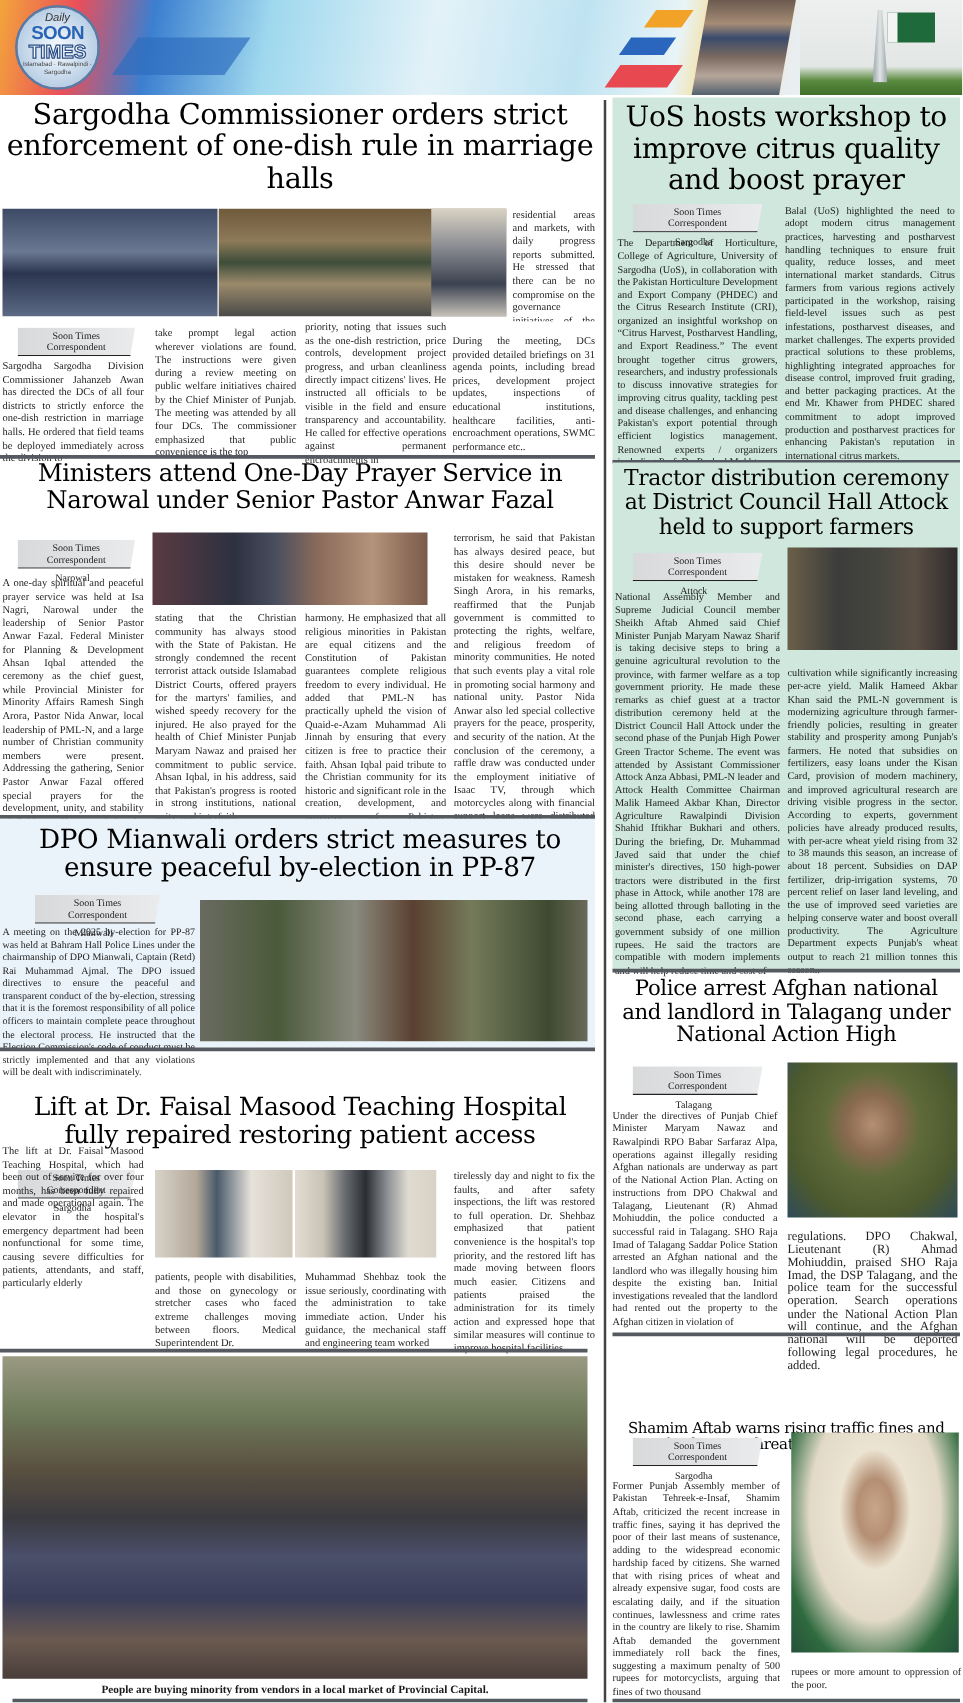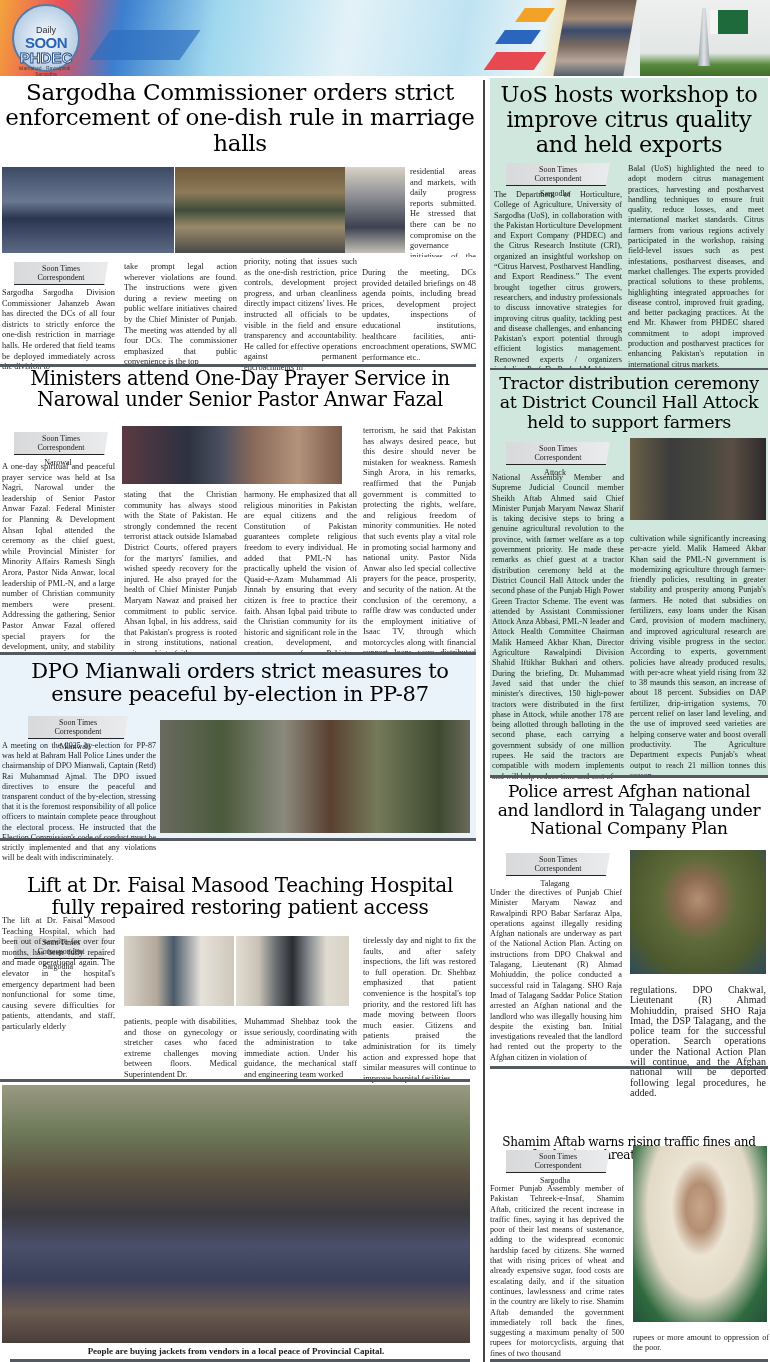--- a/index.html
+++ b/index.html
@@ -7,21 +7,21 @@
   body{position:relative;font-family:"Liberation Serif","DejaVu Serif",serif;color:#1a1a1a}
   .abs{position:absolute}
   
   .mast{left:0;top:0;width:770px;height:76px;overflow:hidden;
     background:linear-gradient(100deg,#f3a53b 0%,#ea4f5a 8%,#3b7fd0 16%,#9fd8ee 28%,#e3f2f8 45%,#bfe3f2 60%,#e8f4f7 70%,#fbd67a 75%,#e9eef1 82%,#f4f6f6 100%)}
   .mast .shape1{left:100px;top:30px;width:90px;height:30px;background:#2e6dbf;transform:skewX(-35deg);opacity:.7}
   .mast .shape2{left:520px;top:8px;width:30px;height:14px;background:#f2a227;transform:skewX(-35deg)}
   .mast .shape3{left:500px;top:30px;width:36px;height:14px;background:#2a66bd;transform:skewX(-35deg)}
   .mast .shape4{left:490px;top:52px;width:50px;height:18px;background:#e84950;transform:skewX(-35deg)}
   .logo{left:12px;top:4px;width:68px;height:68px;border-radius:50%;background:radial-gradient(circle,#f7fbff 0%,#b9cfe5 70%,#7b97b8 100%);border:2px solid #5a7aa3;text-align:center;font-family:"Liberation Sans",sans-serif}
-  .logo .d{font-size:9px;color:#333;margin-top:20px;line-height:9px}
+  .logo .d{font-size:9px;font-style:italic;color:#333;margin-top:4px;line-height:9px}
   .logo .s{font-size:15px;font-weight:bold;color:#2a64b5;line-height:15px;letter-spacing:-.5px}
   .logo .t{font-size:15px;font-weight:bold;color:#fff;line-height:15px;-webkit-text-stroke:1px #2a4f86}
   .logo .tag{font-size:5px;color:#444}
   .mast-title{left:182px;top:12px;font-family:"DejaVu Sans",sans-serif;font-weight:bold;font-size:40px;color:#1f2a36;letter-spacing:1px;line-height:50px}
   .mast-title .big{font-size:52px}
   .mast-photos{left:560px;top:0;width:70px;height:76px;background:linear-gradient(180deg,#6b5a4e 0%,#a58c76 25%,#3a4b6c 40%,#7b6a60 60%,#b6a69a 80%,#53606e 100%);transform:skewX(-10deg)}
   .mast-monument{left:640px;top:0;width:130px;height:76px;background:linear-gradient(180deg,#eef0ef 0%,#e2e6e4 70%,#5a8a3f 85%,#3f6f2a 100%)}
   .mast-monument .tower{left:58px;top:8px;width:12px;height:58px;background:linear-gradient(90deg,#9aa3a8,#dfe3e4,#9aa3a8);clip-path:polygon(35% 0,65% 0,100% 100%,0 100%)}
   .mast-monument .flag{left:70px;top:10px;width:38px;height:24px;background:#1f6a3a;border-left:8px solid #f4f4f4}
   
@@ -41,21 +41,21 @@
 <body>
 
 <div class="abs mast">
   <div class="abs shape1"></div>
   <div class="abs shape2"></div>
   <div class="abs shape3"></div>
   <div class="abs shape4"></div>
   <div class="abs logo">
     <div class="d">Daily</div>
     <div class="s">SOON</div>
-    <div class="t">PHDEC</div>
+    <div class="t">TIMES</div>
     <div class="tag">Islamabad · Rawalpindi · Sargodha</div>
   </div>
   <div class="abs mast-photos"></div>
   <div class="abs mast-monument">
     <div class="abs tower"></div>
     <div class="abs flag"></div>
   </div>
 </div>
 
 <div class="abs vline" style="left:483px;top:80px;width:2px;height:1282px"></div>
@@ -65,25 +65,25 @@
 <div class="abs photo" style="left:175px;top:167px;width:230px;height:86px;background:linear-gradient(180deg,#6f5a3c 0%,#8d7a58 30%,#3e4d3a 50%,#9a8a6a 70%,#4a4a48 100%)"></div>
 <div class="abs photo" style="left:345px;top:167px;width:60px;height:86px;background:linear-gradient(180deg,#d9d3c4 0%,#8c8d93 35%,#3b4250 70%,#c6c1b8 100%)"></div>
 <div class="abs byline" style="left:2px;top:262px;width:112px;">
   <span class="corr">Soon Times Correspondent</span>
   <span class="place">Sargodha</span>
 </div>
 <div class="abs body" style="left:2px;top:288px;width:113px;">Sargodha Division Commissioner Jahanzeb Awan has directed the DCs of all four districts to strictly enforce the one-dish restriction in marriage halls. He ordered that field teams be deployed immediately across the division to</div>
 <div class="abs body" style="left:124px;top:262px;width:113px;">take prompt legal action wherever violations are found. The instructions were given during a review meeting on public welfare initiatives chaired by the Chief Minister of Punjab. The meeting was attended by all four DCs. The commissioner emphasized that public convenience is the top</div>
 <div class="abs body" style="left:244px;top:257px;width:113px;">priority, noting that issues such as the one-dish restriction, price controls, development project progress, and urban cleanliness directly impact citizens' lives. He instructed all officials to be visible in the field and ensure transparency and accountability. He called for effective operations against permanent encroachments in</div>
 <div class="abs body" style="left:410px;top:167px;width:66px;height:90px;overflow:hidden"><span>residential areas and markets, with daily progress reports submitted. He stressed that there can be no compromise on the governance initiatives of the Chief Minister. During the meeting, DCs provided detailed briefings on 31 agenda points, including bread prices, development project updates, inspections of educational institutions, healthcare facilities, anti-encroachment operations, SWMC performance etc..</span></div>
-<div class="abs body" style="left:362px;top:268px;width:114px;font-size:8.4px">During the meeting, DCs provided detailed briefings on 48 agenda points, including bread prices, development project updates, inspections of educational institutions, healthcare facilities, anti-encroachment operations, SWMC performance etc..</div>
+<div class="abs body" style="left:362px;top:268px;width:114px;font-size:8.4px">During the meeting, DCs provided detailed briefings on 31 agenda points, including bread prices, development project updates, inspections of educational institutions, healthcare facilities, anti-encroachment operations, SWMC performance etc..</div>
 <div class="abs rule" style="left:0;top:364px;width:476px"></div>
 
 <div class="abs green" style="left:490px;top:78px;width:278px;height:292px"></div>
-<div class="abs headline" style="left:492px;top:82px;width:274px;font-size:22.5px;">UoS hosts workshop to improve citrus quality and held exports</div>
+<div class="abs headline" style="left:492px;top:82px;width:274px;font-size:22.5px;">UoS hosts workshop to improve citrus quality and boost prayer</div>
 <div class="abs byline" style="left:494px;top:163px;width:122px;">
   <span class="corr">Soon Times Correspondent</span>
   <span class="place">Sargodha</span>
 </div>
 <div class="abs body" style="left:494px;top:190px;width:128px;font-size:8.2px;line-height:10.3px">The Department of Horticulture, College of Agriculture, University of Sargodha (UoS), in collaboration with the Pakistan Horticulture Development and Export Company (PHDEC) and the Citrus Research Institute (CRI), organized an insightful workshop on “Citrus Harvest, Postharvest Handling, and Export Readiness.” The event brought together citrus growers, researchers, and industry professionals to discuss innovative strategies for improving citrus quality, tackling pest and disease challenges, and enhancing Pakistan's export potential through efficient logistics management. Renowned experts / organizers including Prof. Dr. Rashad Mukhtar</div>
 <div class="abs body" style="left:628px;top:164px;width:136px;font-size:8.2px;line-height:10.3px">Balal (UoS) highlighted the need to adopt modern citrus management practices, harvesting and postharvest handling techniques to ensure fruit quality, reduce losses, and meet international market standards. Citrus farmers from various regions actively participated in the workshop, raising field-level issues such as pest infestations, postharvest diseases, and market challenges. The experts provided practical solutions to these problems, highlighting integrated approaches for disease control, improved fruit grading, and better packaging practices. At the end Mr. Khawer from PHDEC shared commitment to adopt improved production and postharvest practices for enhancing Pakistan's reputation in international citrus markets.</div>
 <div class="abs rule" style="left:490px;top:368px;width:278px"></div>
 
 <div class="abs headline" style="left:4px;top:368px;width:472px;font-size:19.5px;">Ministers attend One-Day Prayer Service in Narowal under Senior Pastor Anwar Fazal</div>
 <div class="abs byline" style="left:2px;top:432px;width:112px;">
@@ -111,21 +111,21 @@
 <div class="abs blue" style="left:0;top:655px;width:476px;height:183px"></div>
 <div class="abs headline" style="left:4px;top:660px;width:472px;font-size:21px;">DPO Mianwali orders strict measures to ensure peaceful by-election in PP-87</div>
 <div class="abs byline" style="left:16px;top:716px;width:118px;">
   <span class="corr">Soon Times Correspondent</span>
   <span class="place">Mianwali</span>
 </div>
 <div class="abs body" style="left:2px;top:741px;width:154px;font-size:8px;line-height:10.2px">A meeting on the 2025 by-election for PP-87 was held at Bahram Hall Police Lines under the chairmanship of DPO Mianwali, Captain (Retd) Rai Muhammad Ajmal. The DPO issued directives to ensure the peaceful and transparent conduct of the by-election, stressing that it is the foremost responsibility of all police officers to maintain complete peace throughout the electoral process. He instructed that the Election Commission's code of conduct must be strictly implemented and that any violations will be dealt with indiscriminately.</div>
 <div class="abs photo" style="left:160px;top:720px;width:310px;height:113px;background:linear-gradient(90deg,#6a6a60 0%,#4a5a3a 20%,#8a8a7e 40%,#5a4030 55%,#747a5a 70%,#3e4a30 90%,#6a6a5a 100%)"></div>
 <div class="abs rule" style="left:0;top:838px;width:476px"></div>
 
-<div class="abs headline" style="left:492px;top:782px;width:274px;font-size:17px;">Police arrest Afghan national and landlord in Talagang under National Company Plan</div>
+<div class="abs headline" style="left:492px;top:782px;width:274px;font-size:17px;">Police arrest Afghan national and landlord in Talagang under National Action High</div>
 <div class="abs byline" style="left:494px;top:853px;width:122px;">
   <span class="corr">Soon Times Correspondent</span>
   <span class="place">Talagang</span>
 </div>
 <div class="abs photo" style="left:630px;top:850px;width:136px;height:124px;background:radial-gradient(ellipse at 50% 40%,#b58f72 0%,#8a6a50 22%,#5f6a3a 40%,#4d5a2e 70%,#2e4a5a 100%)"></div>
 <div class="abs body" style="left:490px;top:888px;width:132px;font-size:8.2px;line-height:10.3px">Under the directives of Punjab Chief Minister Maryam Nawaz and Rawalpindi RPO Babar Sarfaraz Alpa, operations against illegally residing Afghan nationals are underway as part of the National Action Plan. Acting on instructions from DPO Chakwal and Talagang, Lieutenant (R) Ahmad Mohiuddin, the police conducted a successful raid in Talagang. SHO Raja Imad of Talagang Saddar Police Station arrested an Afghan national and the landlord who was illegally housing him despite the existing ban. Initial investigations revealed that the landlord had rented out the property to the Afghan citizen in violation of</div>
 <div class="abs body" style="left:630px;top:985px;width:136px;font-size:10px;line-height:10.3px">regulations. DPO Chakwal, Lieutenant (R) Ahmad Mohiuddin, praised SHO Raja Imad, the DSP Talagang, and the police team for the successful operation. Search operations under the National Action Plan will continue, and the Afghan national will be deported following legal procedures, he added.</div>
 <div class="abs rule" style="left:490px;top:1066px;width:278px"></div>
 
 <div class="abs headline" style="left:4px;top:874px;width:472px;font-size:20px;">Lift at Dr. Faisal Masood Teaching Hospital fully repaired restoring patient access</div>
@@ -135,21 +135,21 @@
 </div>
 <div class="abs body" style="left:2px;top:916px;width:113px;">The lift at Dr. Faisal Masood Teaching Hospital, which had been out of service for over four months, has been fully repaired and made operational again. The elevator in the hospital's emergency department had been nonfunctional for some time, causing severe difficulties for patients, attendants, and staff, particularly elderly</div>
 <div class="abs photo" style="left:124px;top:936px;width:110px;height:70px;background:linear-gradient(90deg,#d8d3c8 0%,#b3a89a 30%,#4a5a6a 45%,#e6e2da 70%,#cfc8bb 100%)"></div>
 <div class="abs photo" style="left:236px;top:936px;width:113px;height:70px;background:linear-gradient(90deg,#e2ddd2 0%,#c9c2b6 20%,#6a6e72 35%,#2a2e33 50%,#8a8e92 65%,#e0dbd1 80%,#d8d2c6 100%)"></div>
 <div class="abs body" style="left:124px;top:1017px;width:113px;">patients, people with disabilities, and those on gynecology or stretcher cases who faced extreme challenges moving between floors. Medical Superintendent Dr.</div>
 <div class="abs body" style="left:244px;top:1017px;width:113px;">Muhammad Shehbaz took the issue seriously, coordinating with the administration to take immediate action. Under his guidance, the mechanical staff and engineering team worked</div>
 <div class="abs body" style="left:363px;top:936px;width:113px;">tirelessly day and night to fix the faults, and after safety inspections, the lift was restored to full operation. Dr. Shehbaz emphasized that patient convenience is the hospital's top priority, and the restored lift has made moving between floors much easier. Citizens and patients praised the administration for its timely action and expressed hope that similar measures will continue to improve hospital facilities.</div>
 <div class="abs rule" style="left:0;top:1079px;width:470px"></div>
 
 <div class="abs photo" style="left:2px;top:1085px;width:468px;height:258px;background:linear-gradient(180deg,#9a9a82 0%,#6e7a5a 18%,#5a5040 35%,#3b3a40 50%,#4a4f6a 62%,#3a3e5a 75%,#6a5a50 88%,#4a3e3a 100%)"></div>
-<div class="abs caption" style="left:2px;top:1346px;width:468px;">People are buying jackets from vendors in a local peace of Provincial Capital.</div>
+<div class="abs caption" style="left:2px;top:1346px;width:468px;">People are buying minority from vendors in a local market of Provincial Capital.</div>
 <div class="abs rule" style="left:10px;top:1359px;width:460px"></div>
 
 <div class="abs headline" style="left:492px;top:1136px;width:274px;font-size:12px;">Shamim Aftab warns rising traffic fines and food prices threaten poor citizens</div>
 <div class="abs byline" style="left:494px;top:1150px;width:122px;">
   <span class="corr">Soon Times Correspondent</span>
   <span class="place">Sargodha</span>
 </div>
 <div class="abs photo" style="left:633px;top:1146px;width:134px;height:176px;background:radial-gradient(ellipse at 50% 35%,#c9a58a 0%,#b48f74 15%,#ece4d2 30%,#e2dac7 55%,#2f6a3e 80%,#24503a 100%)"></div>
 <div class="abs body" style="left:490px;top:1184px;width:134px;font-size:8.2px;line-height:10.3px">Former Punjab Assembly member of Pakistan Tehreek-e-Insaf, Shamim Aftab, criticized the recent increase in traffic fines, saying it has deprived the poor of their last means of sustenance, adding to the widespread economic hardship faced by citizens. She warned that with rising prices of wheat and already expensive sugar, food costs are escalating daily, and if the situation continues, lawlessness and crime rates in the country are likely to rise. Shamim Aftab demanded the government immediately roll back the fines, suggesting a maximum penalty of 500 rupees for motorcyclists, arguing that fines of two thousand</div>
 <div class="abs body" style="left:633px;top:1333px;width:136px;font-size:8.2px;line-height:10.3px">rupees or more amount to oppression of the poor.</div>

